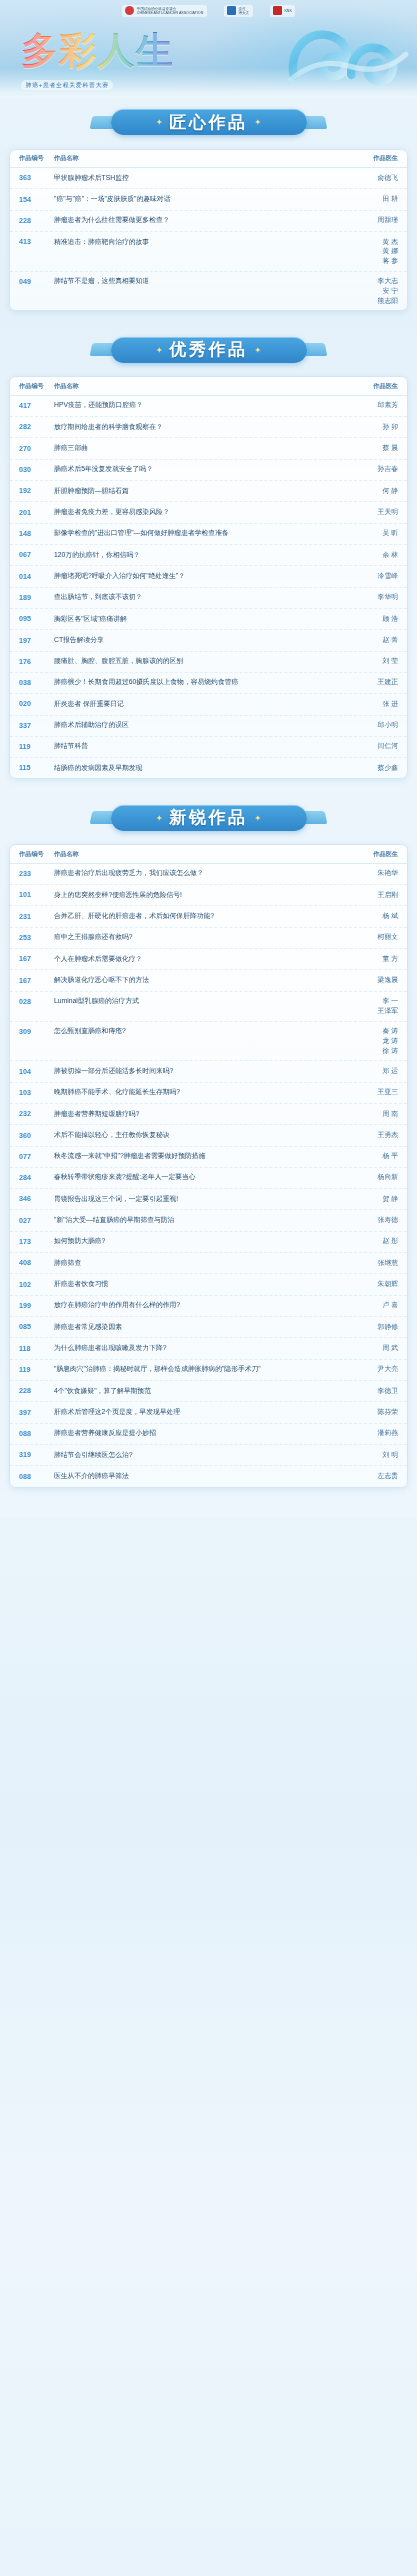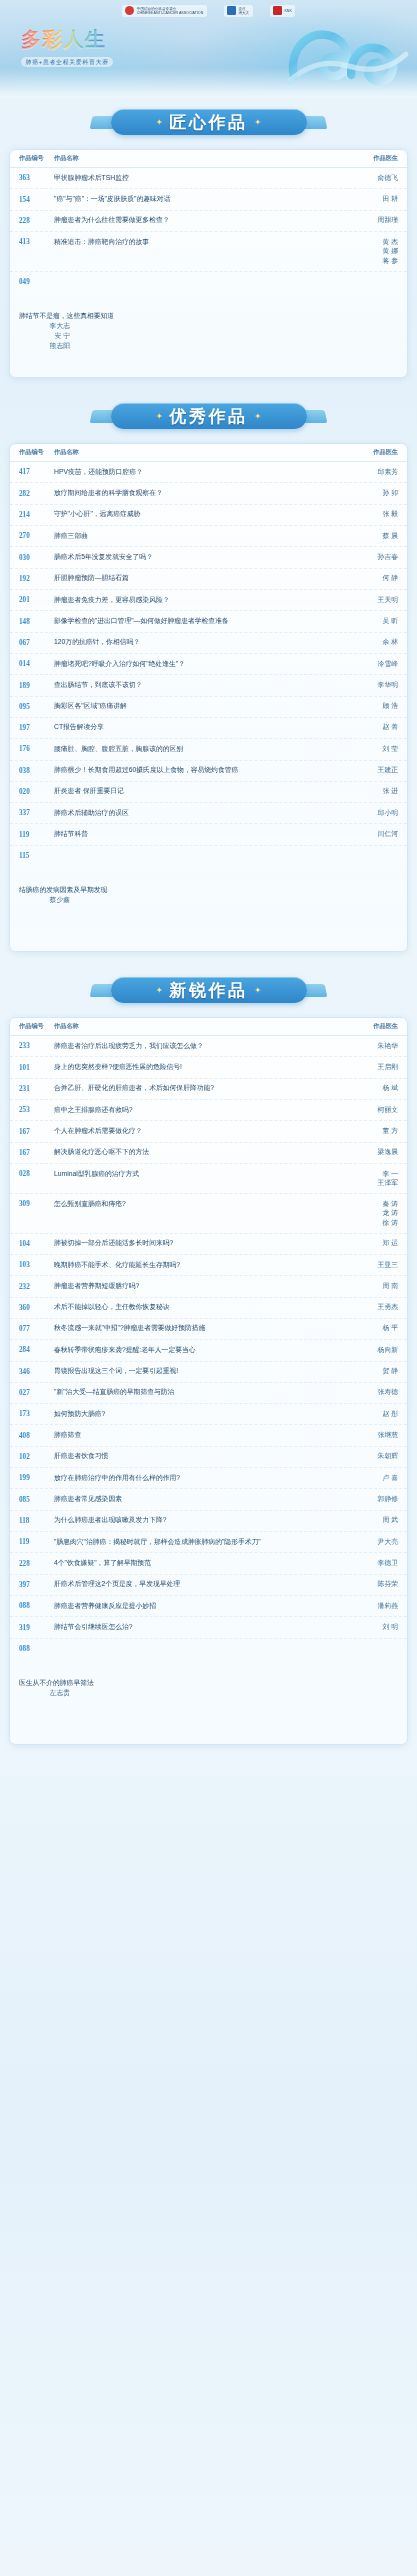--- a/index.html
+++ b/index.html
@@ -37,21 +37,21 @@
     display: inline-block; flex: 0 0 auto;
   }
   .logo-mark.blue { background: #2a6fb5; border-radius: 1.3px; }
   .logo-mark.red2 { background: #c62828; border-radius: 1.3px; }
   .logo-text { font-size: 3.6px; color: #2b4c6b; line-height: 1.15; white-space: nowrap; }
 
   .hero-title {
     position: absolute; left: 21px; top: 26px; z-index: 4;
   }
   .hero-title .big {
-    font-size: 20px; font-weight: bold; letter-spacing: 1.3px;
+    font-size: 37px; font-weight: bold; letter-spacing: 1.3px;
     background: linear-gradient(90deg, #e84a5f 0%, #f08a3c 25%, #f5c242 45%, #4db89a 65%, #2f8fd0 85%, #6a5acd 100%);
     -webkit-background-clip: text; background-clip: text; color: transparent;
     text-shadow: 0 0.7px 0 rgba(255,255,255,0.4);
     font-family: "Liberation Serif", serif;
   }
   .hero-sub {
     margin-top: 3.9px;
     font-size: 5.9px; color: #2f6fa8; letter-spacing: 0.7px;
     background: rgba(255,255,255,0.5);
     display: inline-block; padding: 0.7px 4.6px; border-radius: 5.2px;
@@ -100,32 +100,32 @@
     border-radius: 6.5px;
     box-shadow: 0 1.3px 6.5px rgba(120,170,205,0.18);
     overflow: hidden;
   }
   .thead {
     display: flex; align-items: center;
     padding: 4.6px 9px 3.9px;
     font-size: 6.2px; color: #4b7ea6; font-weight: bold;
     border-bottom: 0.7px solid #dcecf7;
   }
-  .c-no { width: 35px; flex: 0 0 35px; font-family: Liberation Serif, serif; }
+  .c-no { width: 35px; flex: 0 0 35px; }
   .c-name { flex: 1 1 auto; padding-right: 5.2px; }
   .c-doc { width: 51px; flex: 0 0 51px; text-align: right; }
 
   .row {
     display: flex; align-items: flex-start;
     padding: 4.6px 9px;
     border-bottom: 0.7px dashed #e3eff8;
     font-size: 6.8px;
     line-height: 1.45;
   }
-  .row:last-child { border-bottom: none; flex-direction: column; }
+  .row:last-child { border-bottom: none; }
   .row .c-no { color: #3a8fd0; font-weight: bold; font-size: 7.2px; padding-top: 0.7px; }
   .row .c-name { color: #234a6e; }
   .row .c-doc { color: #3f6f97; white-space: pre-line; }
 
   .footer-space { height: 17px; }
 </style>
 </head>
 <body>
 
 <div class="page">
@@ -243,25 +243,20 @@
             <div class="c-no">417</div>
             <div class="c-name">HPV疫苗，还能预防口腔癌？</div>
             <div class="c-doc">邱素芳</div>
           </div>
           <div class="row">
             <div class="c-no">282</div>
             <div class="c-name">放疗期间给患者的科学膳食观察在？</div>
             <div class="c-doc">孙 卯</div>
           </div>
           <div class="row">
-            <div class="c-no">214</div>
-            <div class="c-name">守护"小心肝"，远离癌症威胁</div>
-            <div class="c-doc">张 毅</div>
-          </div>
-          <div class="row">
             <div class="c-no">270</div>
             <div class="c-name">肺癌三部曲</div>
             <div class="c-doc">蔡 晨</div>
           </div>
           <div class="row">
             <div class="c-no">030</div>
             <div class="c-name">肠癌术后5年没复发就安全了吗？</div>
             <div class="c-doc">孙吉春</div>
           </div>
           <div class="row">

